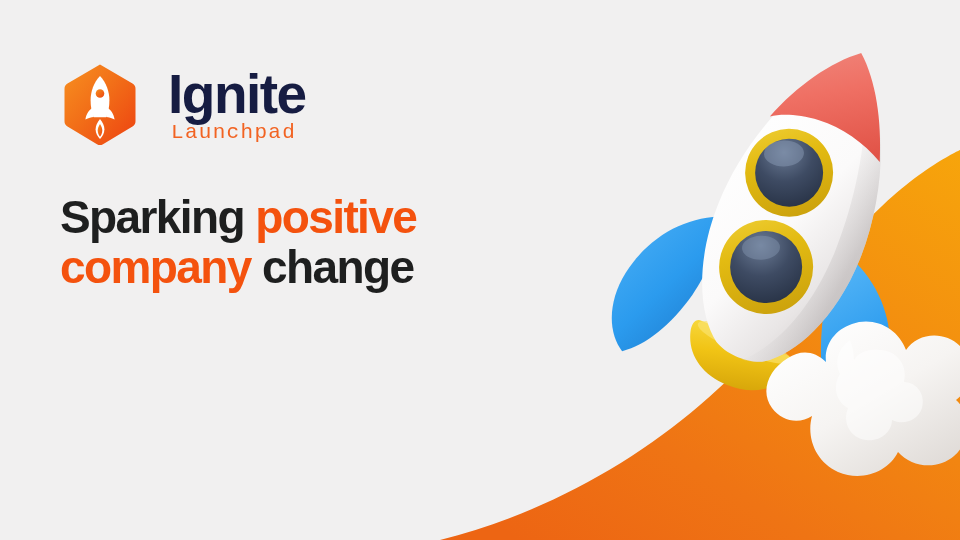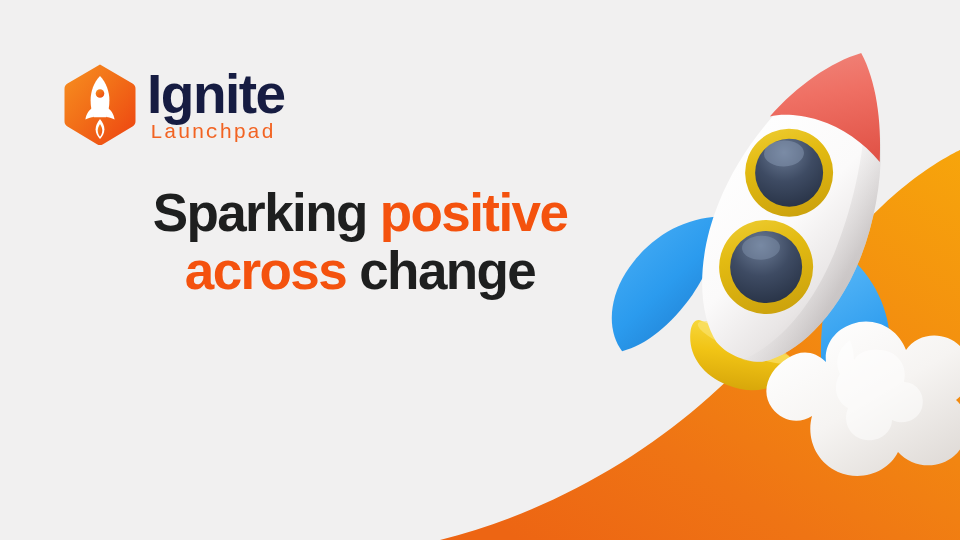--- a/index.html
+++ b/index.html
@@ -7,38 +7,38 @@
     width:960px;height:540px;overflow:hidden;
     font-family:"Liberation Sans", sans-serif;
     background:#f1f0f0;
   }
   .slide{position:relative;width:960px;height:540px;overflow:hidden;background:#f1f0f0;}
 
   
   .swoosh{position:absolute;inset:0;z-index:1;}
 
   
-  .logo-lockup{position:absolute;left:62px;top:63px;z-index:6;display:flex;align-items:center;gap:9px;}
+  .logo-lockup{position:absolute;left:62px;top:63px;z-index:6;display:flex;align-items:center;gap:30px;}
   .logo-mark{width:76px;height:84px;flex:0 0 auto;display:block;}
   .logo-words{display:flex;flex-direction:column;justify-content:center;padding-top:2px;}
   .logo-ignite{
     font-size:55px;line-height:0.92;font-weight:bold;color:#161c42;
     letter-spacing:-1.5px;
   }
   .logo-launchpad{
     font-size:21px;line-height:1;font-weight:500;color:#f26322;
     letter-spacing:1.3px;margin-top:2px;margin-left:3px;font-family:Liberation Mono, monospace;
   }
 
   
   .headline{
-    position:absolute;left:60px;top:184px;z-index:6;
+    position:absolute;left:60px;top:192px;z-index:6;
     width:600px;
-    font-size:53px;line-height:1.09;font-weight:bold;
-    color:#1e1f1f;letter-spacing:-1.6px;text-align:center;
+    font-size:46px;line-height:1.09;font-weight:bold;
+    color:#1e1f1f;letter-spacing:-1.6px;
   }
   .headline .hl-accent{color:#f4520e;}
   .hl-line{white-space:nowrap;display:block;}
 
   
   .rocket-wrap{position:absolute;left:600px;top:10px;width:380px;height:530px;z-index:5;}
   .rocket-svg{width:100%;height:100%;display:block;}
 </style>
 </head>
 <body>
@@ -91,21 +91,21 @@
       <div class="logo-ignite">Ignite</div>
       <div class="logo-launchpad">Launchpad</div>
     </div>
   </div>
 
   <div class="headline">
     <span class="hl-line">
       <span>Sparking </span><span class="hl-accent">positive</span>
     </span>
     <span class="hl-line">
-      <span class="hl-accent">across</span><span> change</span>
+      <span class="hl-accent">company</span><span> change</span>
     </span>
   </div>
 
   <div class="rocket-wrap">
     <svg class="rocket-svg" viewBox="0 0 380 530" aria-hidden="true">
       <defs>
         <linearGradient id="bodyGrad" x1="0.12" y1="0.1" x2="0.95" y2="0.85">
           <stop offset="0%" stop-color="#ffffff"></stop>
           <stop offset="52%" stop-color="#fbfafa"></stop>
           <stop offset="82%" stop-color="#e9e6e6"></stop>

